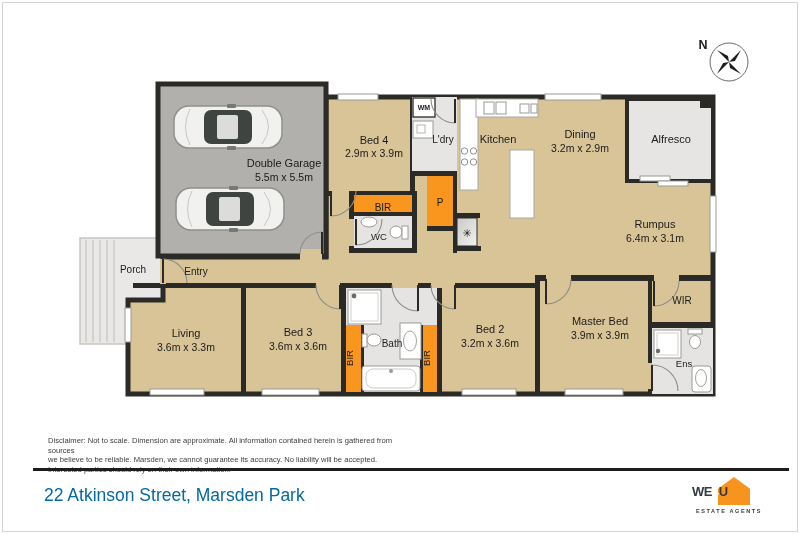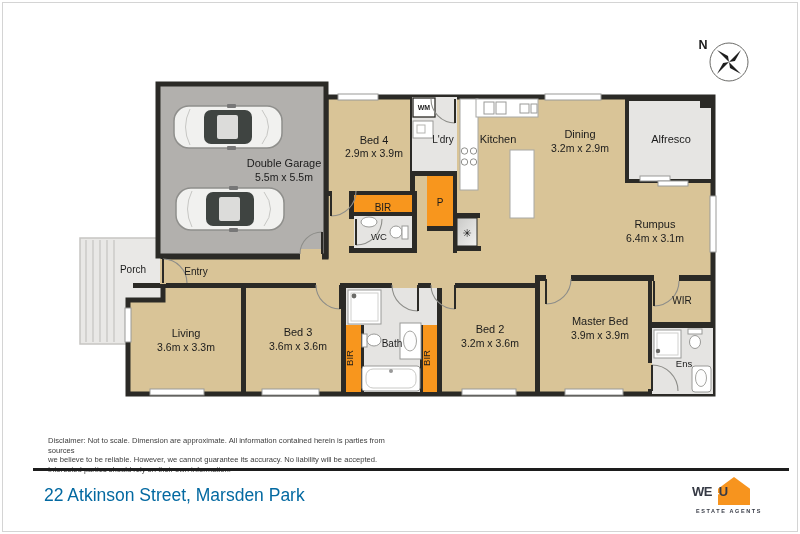--- a/index.html
+++ b/index.html
@@ -245,22 +245,22 @@
         <path d="M729,62 L741,50 L734.9,61 Z"></path>
         <path d="M729,62 L741,74 L730,67.9 Z"></path>
         <path d="M729,62 L717,74 L723.1,63 Z"></path>
         <path d="M729,62 L717,50 L728,56.1 Z"></path>
       </g>
       <text class="ncomp" x="703" y="49" text-anchor="middle">N</text>
     </g>
   </svg>
 
   <div class="disclaimer">
-    <div>Disclaimer: Not to scale. Dimension are approximate. All information contained herein is parties from sources</div>
-    <div>we believe to be reliable. However, we cannot guarantee its accuracy. No liability will be accepted.</div>
+    <div>Disclaimer: Not to scale. Dimension are approximate. All information contained herein is gathered from sources</div>
+    <div>we believe to be reliable. Marsden, we cannot guarantee its accuracy. No liability will be accepted.</div>
     <div>Interested parties should rely on their own information.</div>
   </div>
 
   <div class="divider"></div>
 
   <div class="address">22 Atkinson Street, Marsden Park</div>
 
   <div class="logo">
     <div class="logo-house"></div>
     <div class="logo-text"><span>WE</span><span class="four">4</span><span>U</span></div>

